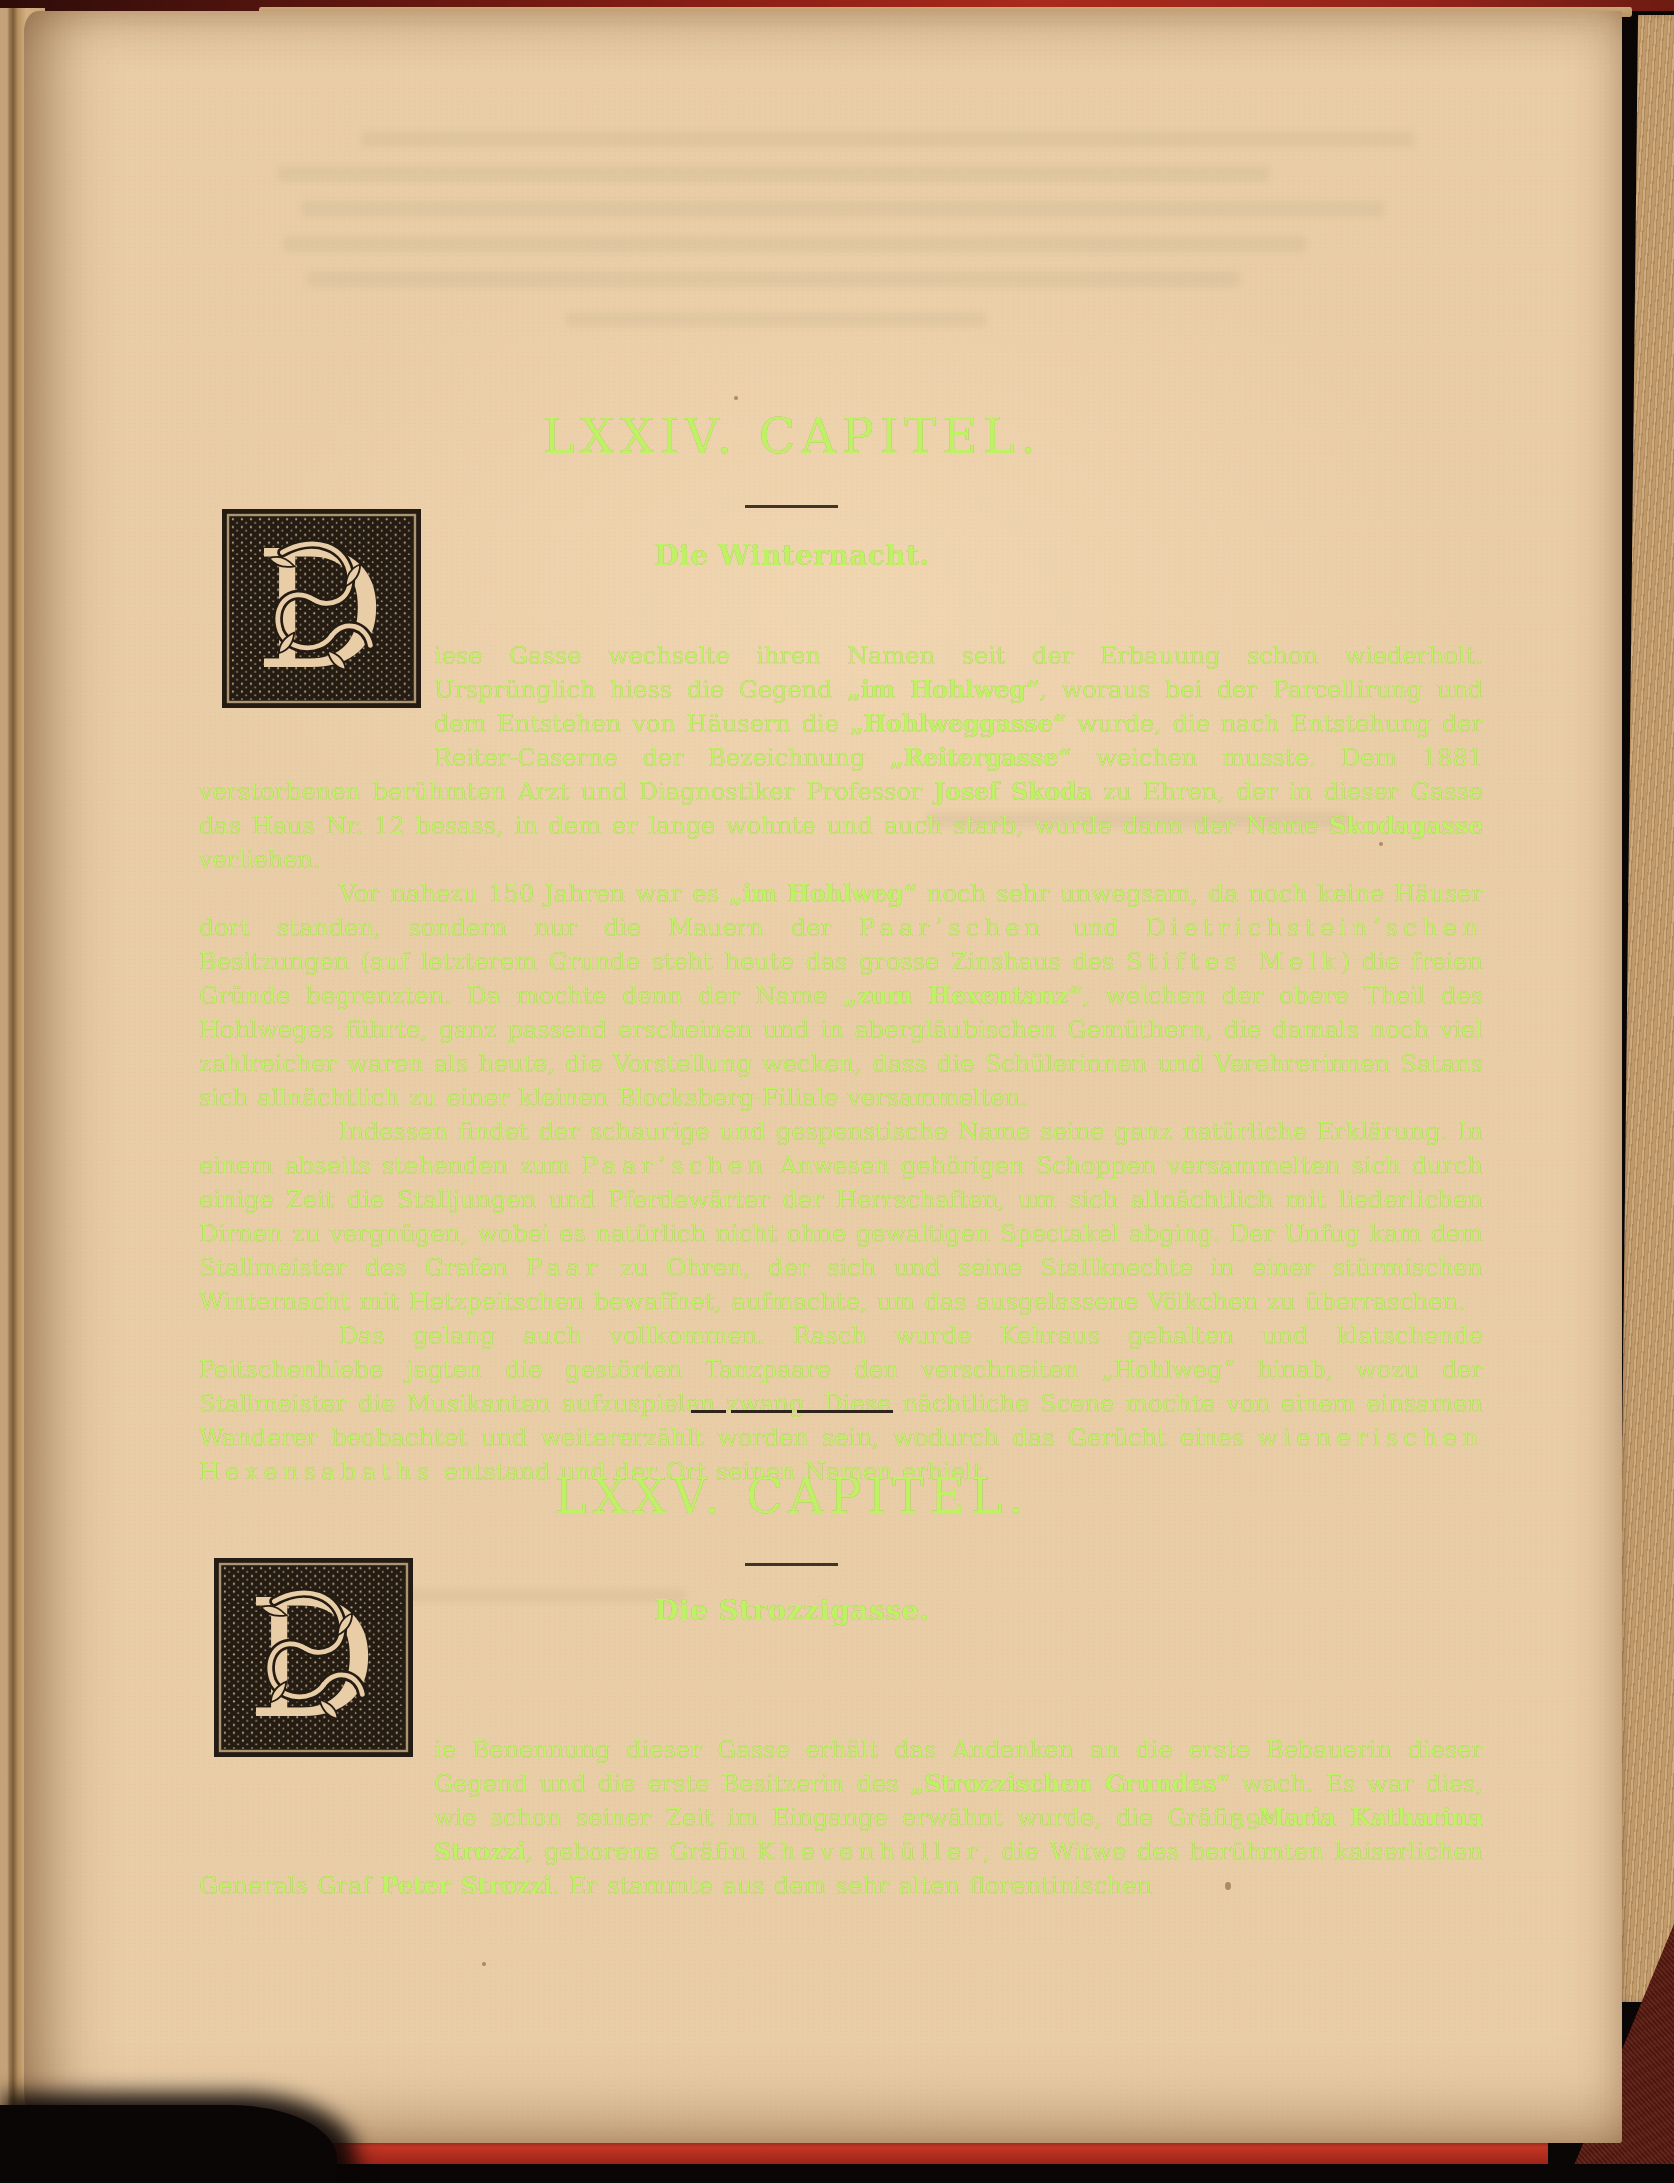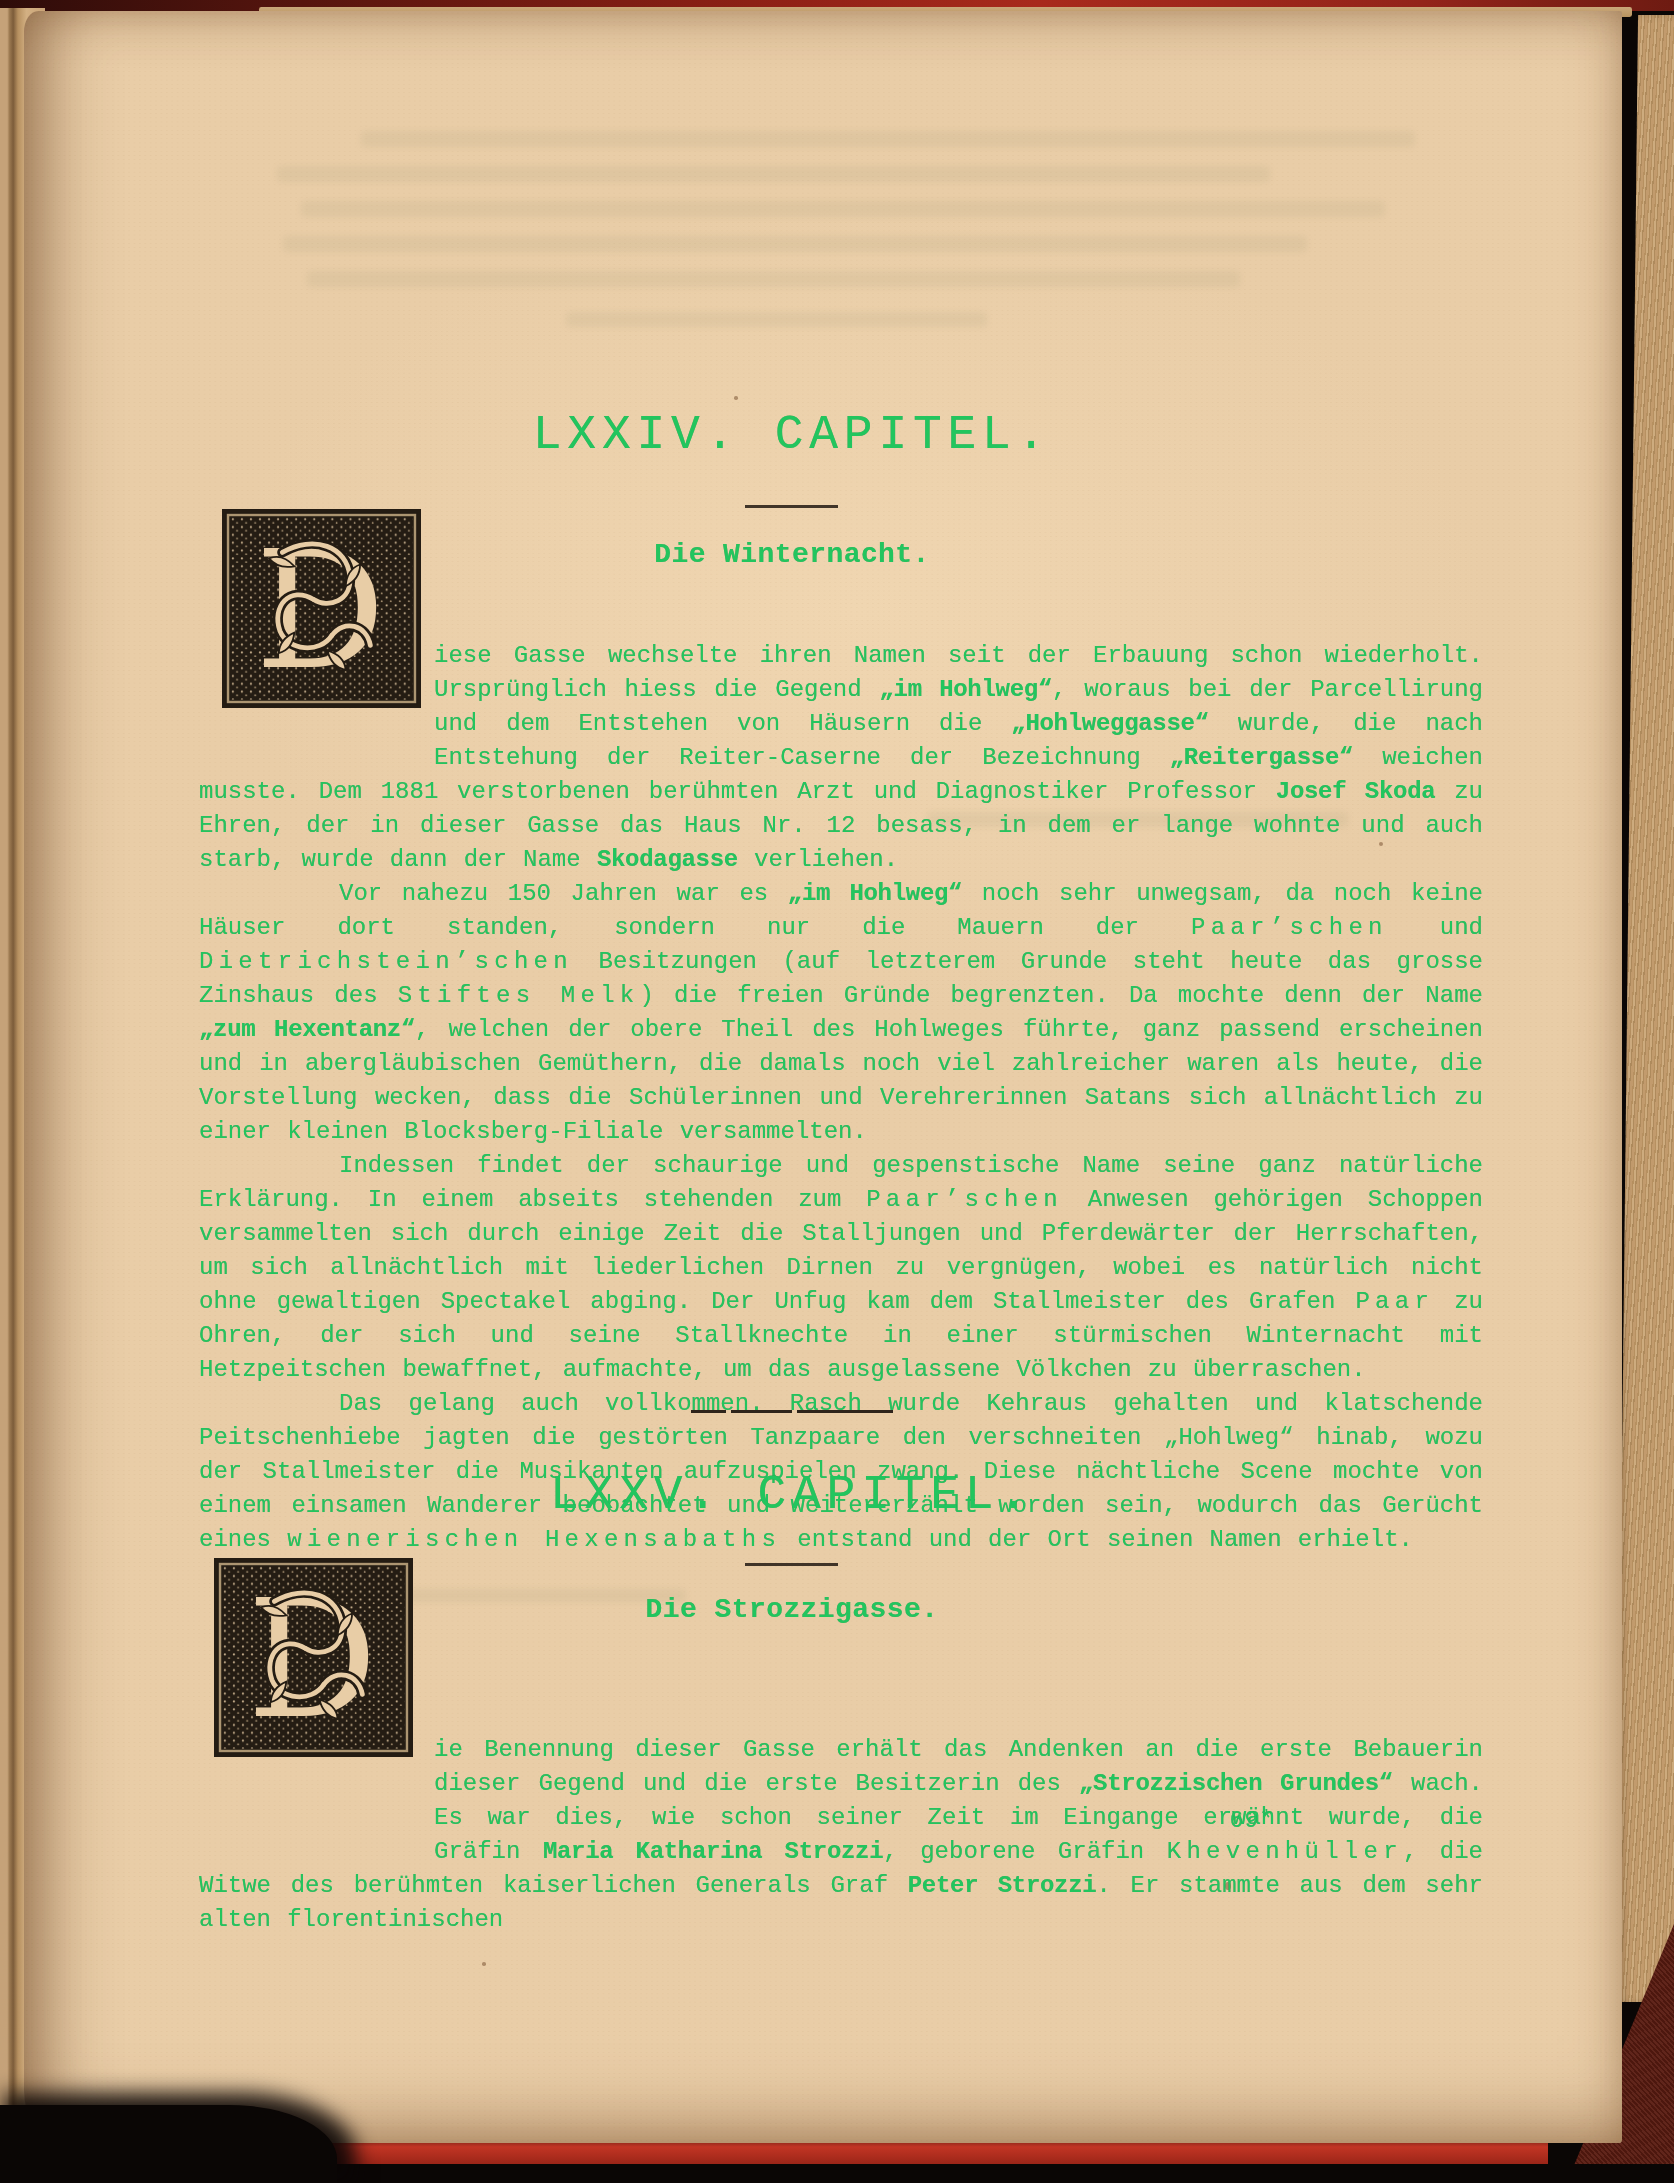--- a/index.html
+++ b/index.html
@@ -42,21 +42,21 @@
                inset 0 -42px 78px -28px rgba(110,62,26,.4),
                inset 0 26.5px 60px -34px rgba(110,62,26,.3);}
 
   
   .ghost{position:absolute;pointer-events:none;background:rgba(142,138,100,.10);
     filter:blur(3px);border-radius:4.8px;}
 
   .speck{position:absolute;background:#7c5634;border-radius:50%;opacity:.55;}
 
   
-  .ink{color:#22c55e;text-shadow:0 0 0.6px rgba(46,36,27,.35);font-family:Liberation Mono, monospace;}
+  .ink{color:#bef264;text-shadow:0 0 0.6px rgba(46,36,27,.35);}
   .chapter-title{position:absolute;left:199px;width:1186px;text-align:center;
     font-size:48px;letter-spacing:.12em;font-weight:400;white-space:nowrap;}
   .title-rule{position:absolute;left:745px;width:93px;height:3px;background:#2e241b;opacity:.9;}
   .section-title{position:absolute;left:199px;width:1186px;text-align:center;
     font-size:28px;font-weight:700;letter-spacing:.015em;}
   .textcol{position:absolute;left:199px;width:1284px;font-size:24px;line-height:34px;
     text-align:justify;word-spacing:1.8px;margin-top:48px;}
   .textcol p{margin:0;}
   .indent{text-indent:140px;}
   .capspacer{float:left;width:235px;height:120px;}

